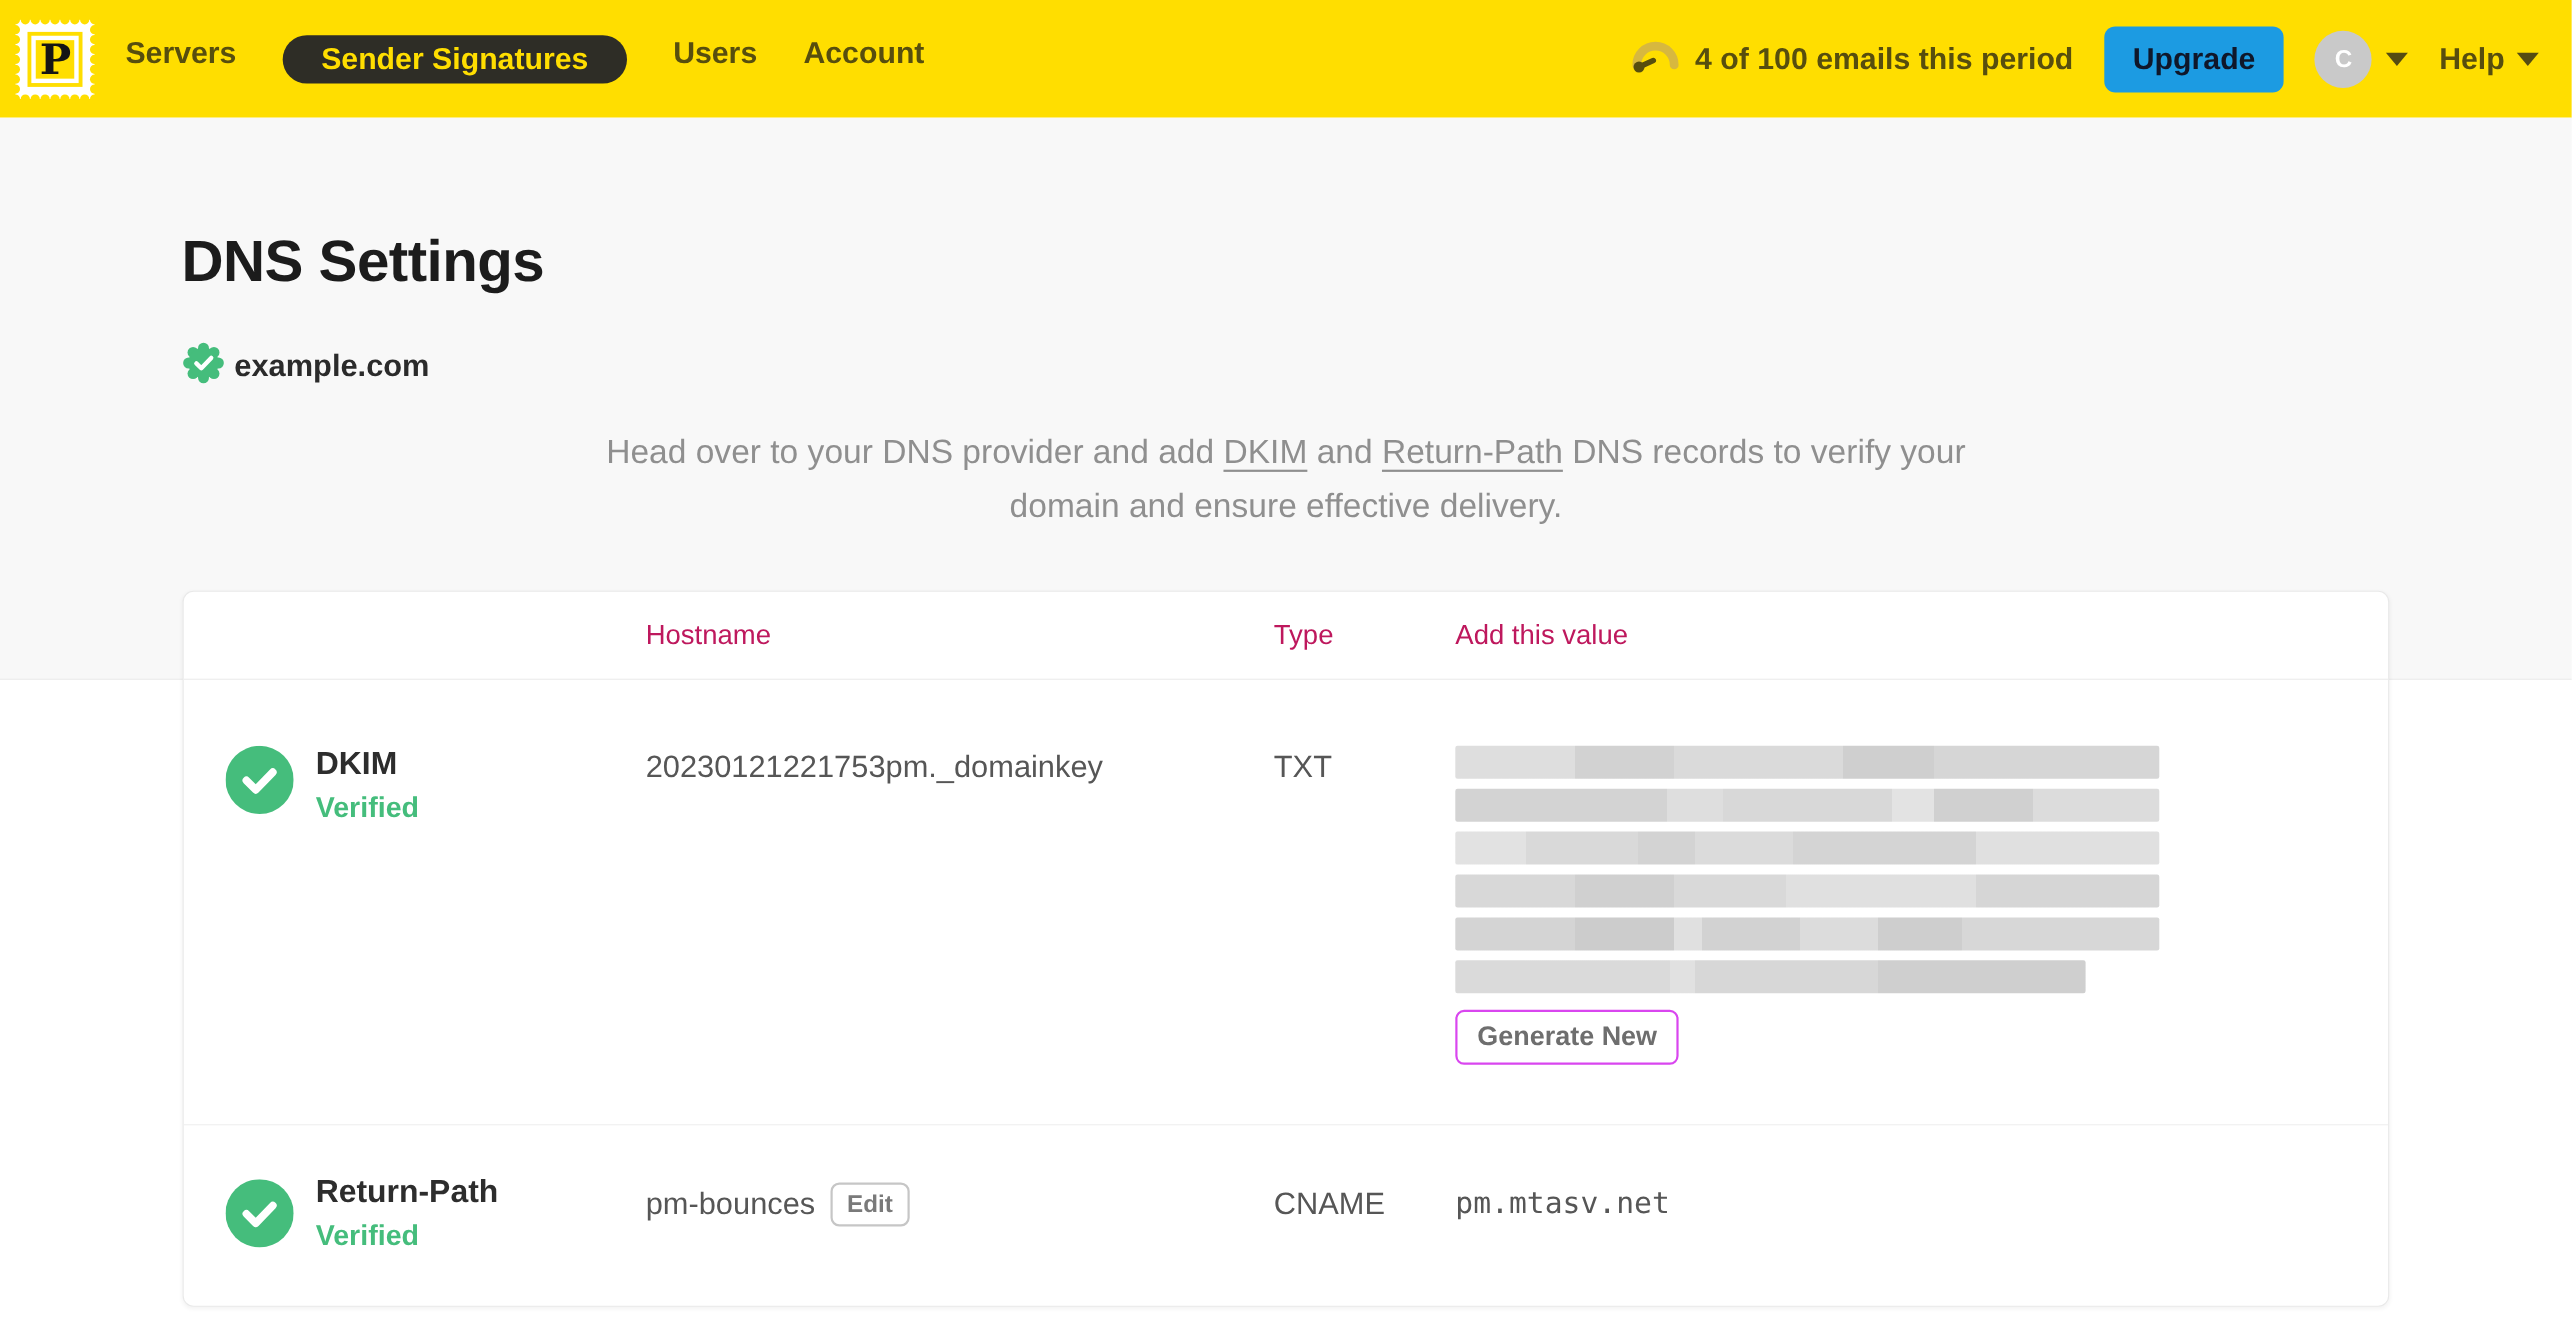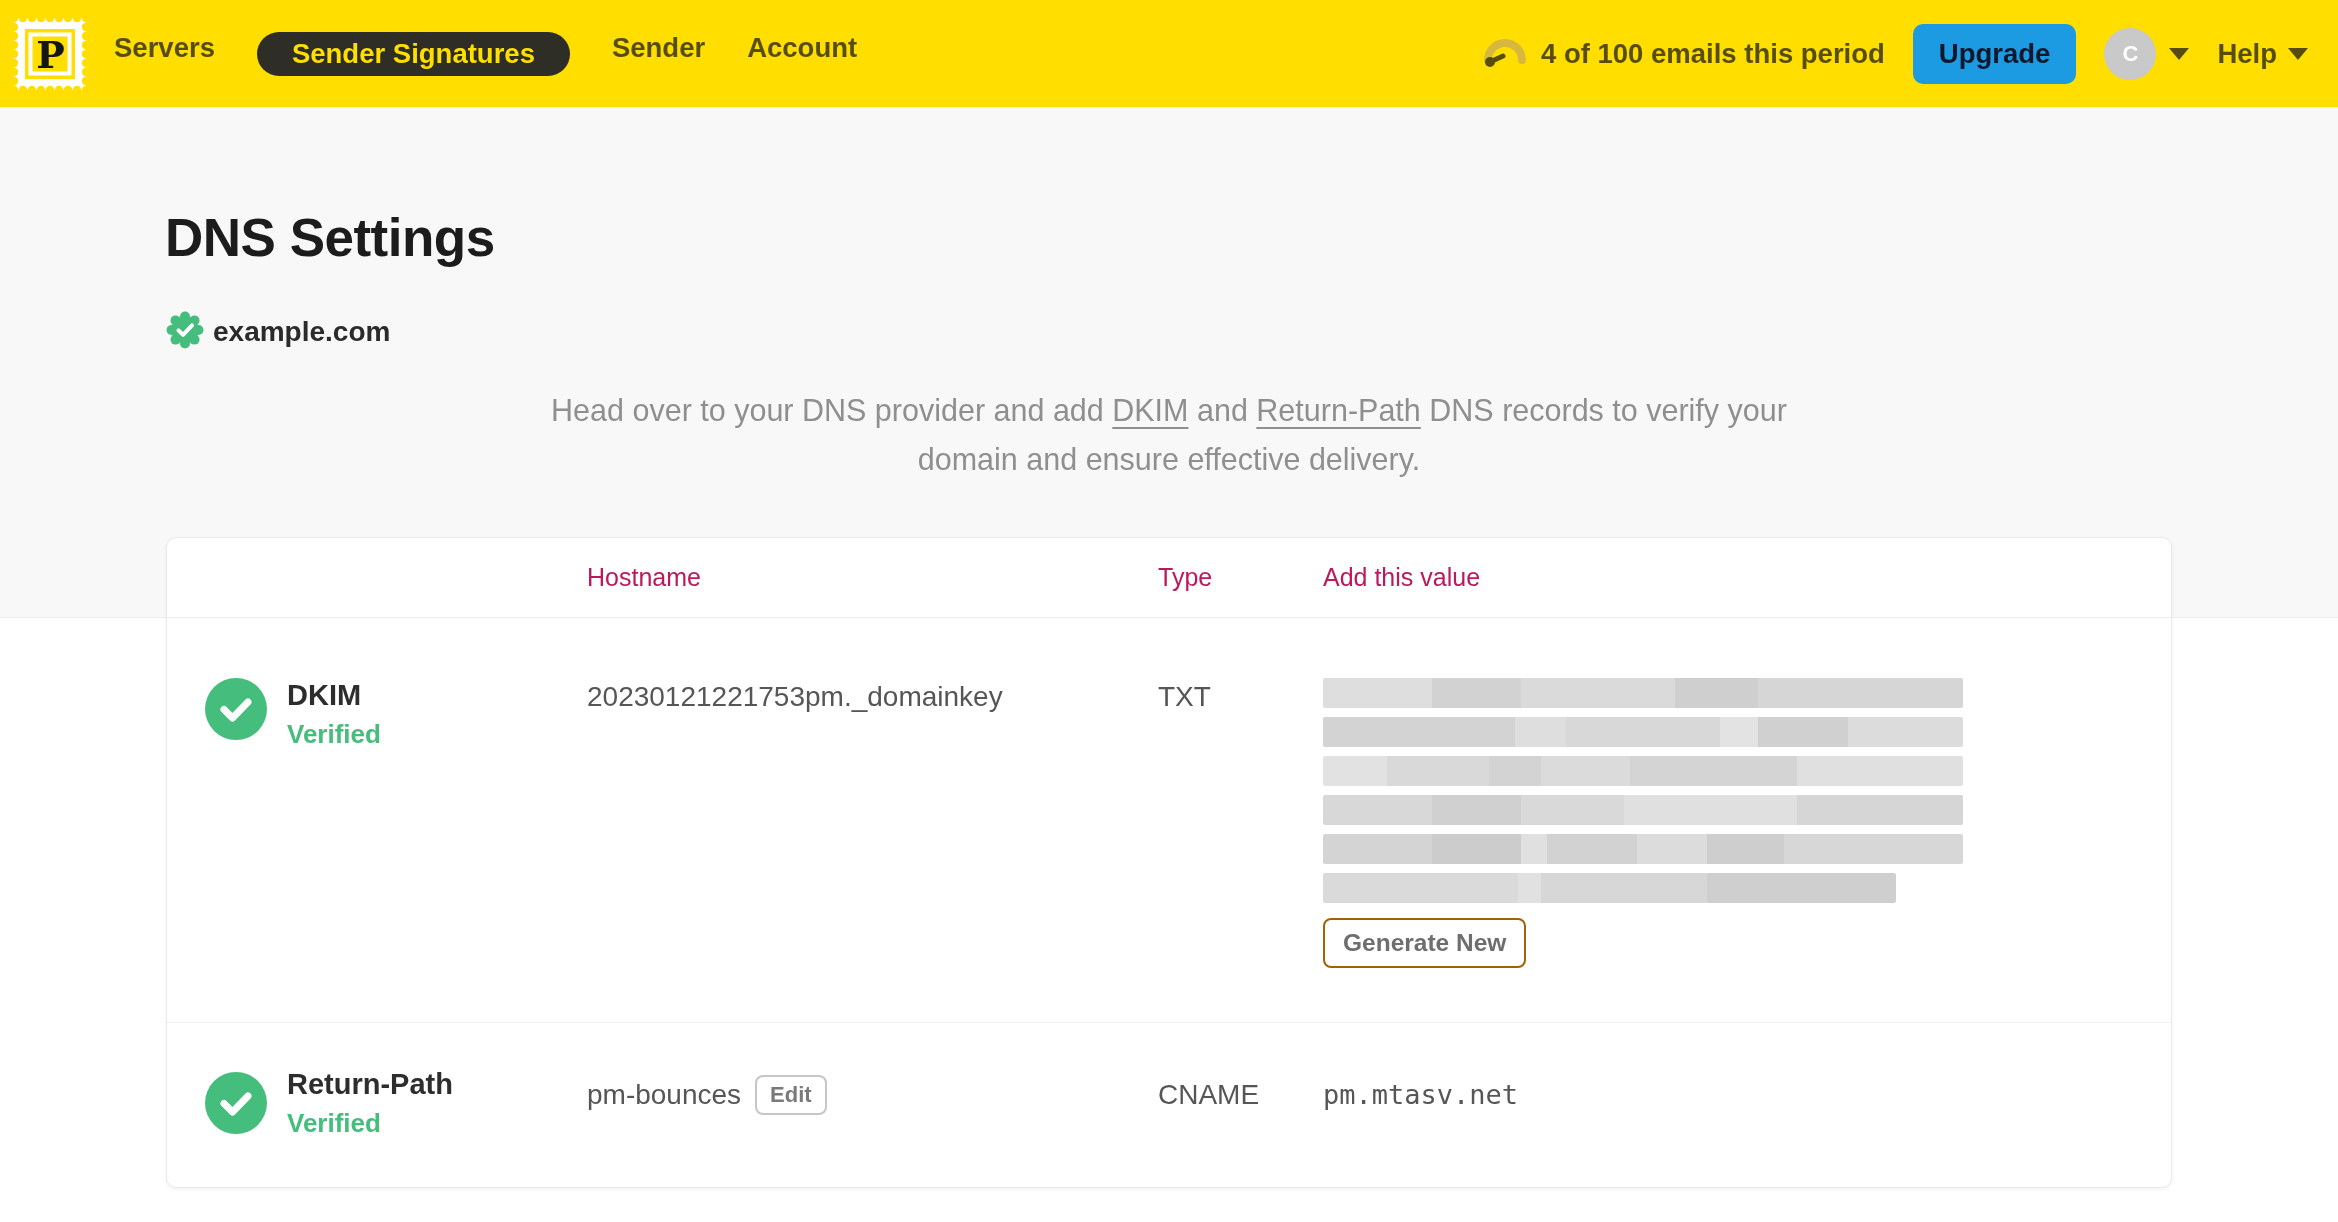--- a/index.html
+++ b/index.html
@@ -106,21 +106,21 @@
   .bar:nth-child(1) { background: linear-gradient(90deg,#dedede 0 17%,#d2d2d2 0 31%,#dadada 0 55%,#cfcfcf 0 68%,#d6d6d6 0 100%); }
   .bar:nth-child(2) { background: linear-gradient(90deg,#d3d3d3 0 30%,#dedede 0 38%,#d8d8d8 0 62%,#e3e3e3 0 68%,#d0d0d0 0 82%,#dcdcdc 0 100%); }
   .bar:nth-child(3) { background: linear-gradient(90deg,#e2e2e2 0 10%,#d9d9d9 0 26%,#d3d3d3 0 34%,#dbdbdb 0 48%,#d4d4d4 0 74%,#e0e0e0 0 100%); }
   .bar:nth-child(4) { background: linear-gradient(90deg,#d8d8d8 0 17%,#d0d0d0 0 31%,#d9d9d9 0 47%,#e0e0e0 0 74%,#d6d6d6 0 100%); }
   .bar:nth-child(5) { background: linear-gradient(90deg,#d4d4d4 0 17%,#cccccc 0 31%,#e0e0e0 0 35%,#d2d2d2 0 49%,#dcdcdc 0 60%,#cecece 0 72%,#d7d7d7 0 100%); }
   .bar:nth-child(6) { background: linear-gradient(90deg,#dadada 0 34%,#e1e1e1 0 38%,#d7d7d7 0 67%,#cfcfcf 0 100%); width: 573px; }
 
   .generate-btn {
     margin-top: 6px; background: #ffffff;
     font-size: 24.5px; font-weight: bold; color: #6e6e6e;
-    border: 2px solid #a16207; border-radius: 8px; padding: 9px 18px;
+    border: 2px solid #d946ef; border-radius: 8px; padding: 9px 18px;
     cursor: pointer; font-family: "Liberation Sans", sans-serif;
   }
   .edit-btn {
     background: #ffffff; font-size: 22px; font-weight: bold; color: #7a7a7a;
     border: 2px solid #c6c6c6; border-radius: 8px; padding: 5px 13px;
     cursor: pointer; font-family: "Liberation Sans", sans-serif;
   }
 </style>
 </head>
 <body>
@@ -165,21 +165,21 @@
       </g>
       <rect x="15" y="15" width="50" height="50" fill="#ffde00"></rect>
       <rect x="20.5" y="20.5" width="39" height="39" fill="none" stroke="#ffffff" stroke-width="4"></rect>
       <text x="40.5" y="53.5" text-anchor="middle" font-family="DejaVu Serif, serif" font-weight="bold" font-size="38" fill="#151515">P</text>
     </svg>
   </span>
 
   <nav class="nav">
     <a class="nav-item">Servers</a>
     <a class="nav-item active">Sender Signatures</a>
-    <a class="nav-item">Sender</a>
+    <a class="nav-item">Users</a>
     <a class="nav-item">Account</a>
   </nav>
 
   <div class="topbar-right">
     <div class="usage">
       <span>
         <svg width="46" height="34" viewBox="0 0 46 34">
           <path d="M6 25 A17 17 0 0 1 40 25" fill="none" stroke="#d7b83f" stroke-width="8" stroke-linecap="round"></path>
           <line x1="8" y1="27" x2="21" y2="21" stroke="#574e0e" stroke-width="5" stroke-linecap="round"></line>
           <circle cx="8" cy="27" r="5" fill="#574e0e"></circle>

